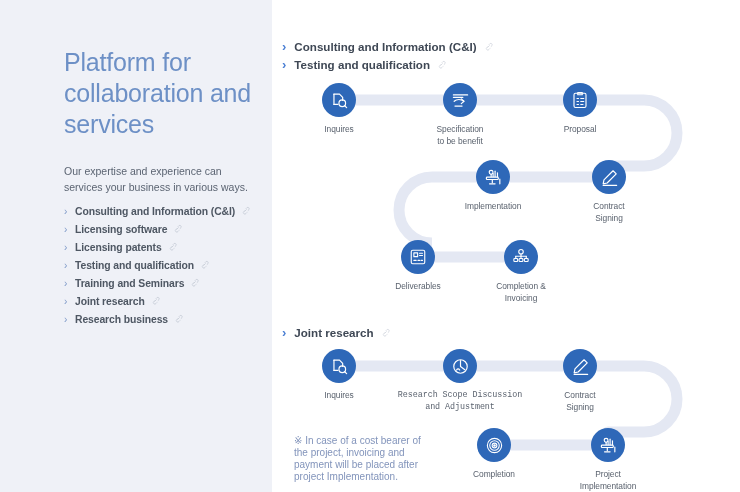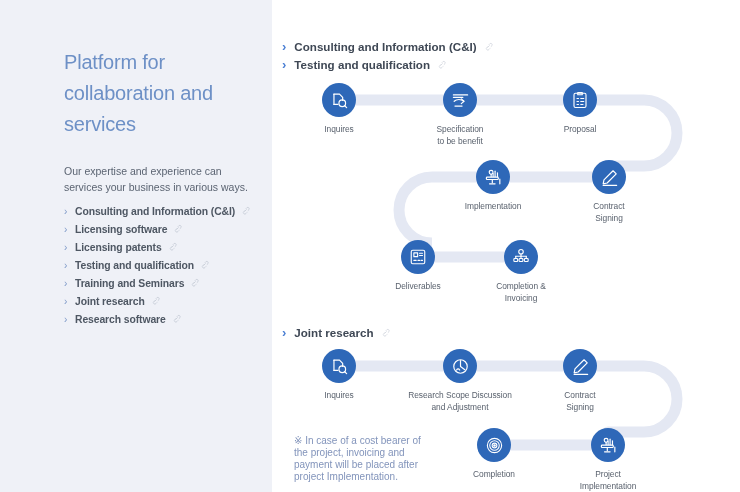--- a/index.html
+++ b/index.html
@@ -12,21 +12,21 @@
   #page { position: relative; width: 740px; height: 492px; background: #ffffff; }
 
   
   #sidebar {
     position: absolute; left: 0; top: 0; width: 272px; height: 492px;
     background: #eff1f7;
   }
   #page-title {
     position: absolute; left: 64px; top: 47px;
     width: 200px;
-    font-size: 20px; line-height: 31px;
+    font-size: 25px; line-height: 31px;
     font-weight: 300; color: #6d90c6;
     letter-spacing: -0.2px;
   }
   #intro {
     position: absolute; left: 64px; top: 164px; width: 195px;
     font-size: 10.5px; line-height: 15.5px; color: #5b6472;
   }
   #sidebar-list {
     position: absolute; left: 64px; top: 201px; width: 205px;
     list-style: none;
@@ -167,21 +167,21 @@
               <g fill="none" stroke="#9aa4b4" stroke-width="1.4" stroke-linecap="round">
                 <path d="M6.5 9.5l3-3"></path>
                 <path d="M9 4.5l1.6-1.6a2.6 2.6 0 0 1 3.6 3.6L12.6 8"></path>
                 <path d="M7 8l-1.6 1.6a2.6 2.6 0 1 0 3.6 3.6L10.6 11.6"></path>
               </g>
             </svg>
         </span>
       </li>
       <li class="side-item">
         <span class="chev">›</span>
-        <span class="side-label">Research software</span>
+        <span class="side-label">Research business</span>
         <span class="link-ico">
           <svg width="9" height="9" viewBox="0 0 16 16">
               <g fill="none" stroke="#9aa4b4" stroke-width="1.4" stroke-linecap="round">
                 <path d="M6.5 9.5l3-3"></path>
                 <path d="M9 4.5l1.6-1.6a2.6 2.6 0 0 1 3.6 3.6L12.6 8"></path>
                 <path d="M7 8l-1.6 1.6a2.6 2.6 0 1 0 3.6 3.6L10.6 11.6"></path>
               </g>
             </svg>
         </span>
       </li>
@@ -353,21 +353,21 @@
           <path d="M5 4h7l4 4v4"></path>
             <path d="M5 4v13"></path>
             <path d="M5 17h5"></path>
           <circle cx="15.5" cy="15.5" r="4.2"></circle>
             <path d="M18.6 18.6L21 21"></path>
         </svg>
       </div>
       <div class="cap" style="white-space: pre-line;">Inquires</div>
     </div>
 
-    <div class="node" style="left:188px; top:349px; width:160px; margin-left:-80px;">
+    <div class="node" style="left:188px; top:349px; width:160px; margin-left:-80px;font-family:Liberation Mono, monospace;">
       <div class="bubble">
         <svg width="19" height="19" viewBox="0 0 24 24" fill="none" stroke="#fff" stroke-width="1.5" stroke-linecap="round" stroke-linejoin="round">
           <circle cx="12" cy="12" r="8.5"></circle>
           <path d="M12 4.5V12l5.5 4"></path>
           <path d="M7 16.5c1.2-2 2.8-2 4 0"></path>
         </svg>
       </div>
       <div class="cap" style="white-space: pre-line;">Research Scope Discussion
 and Adjustment</div>
     </div>

